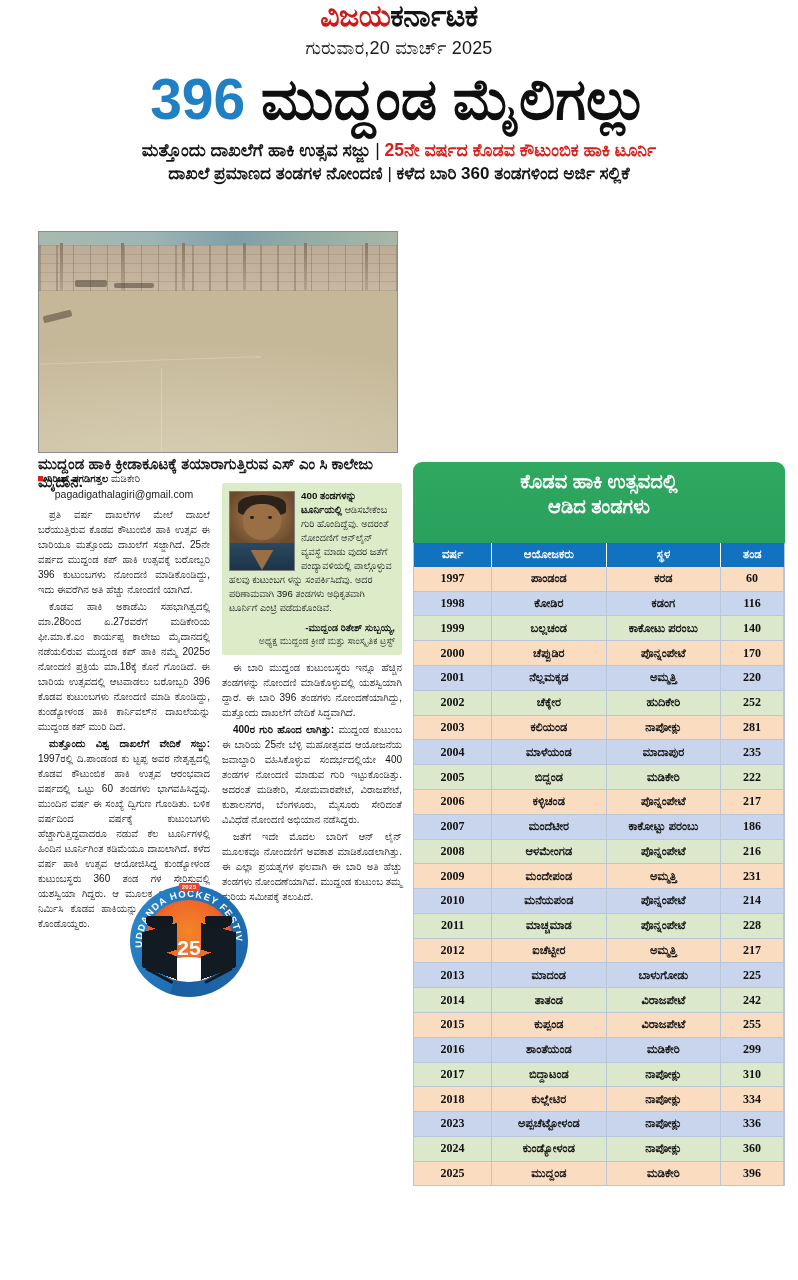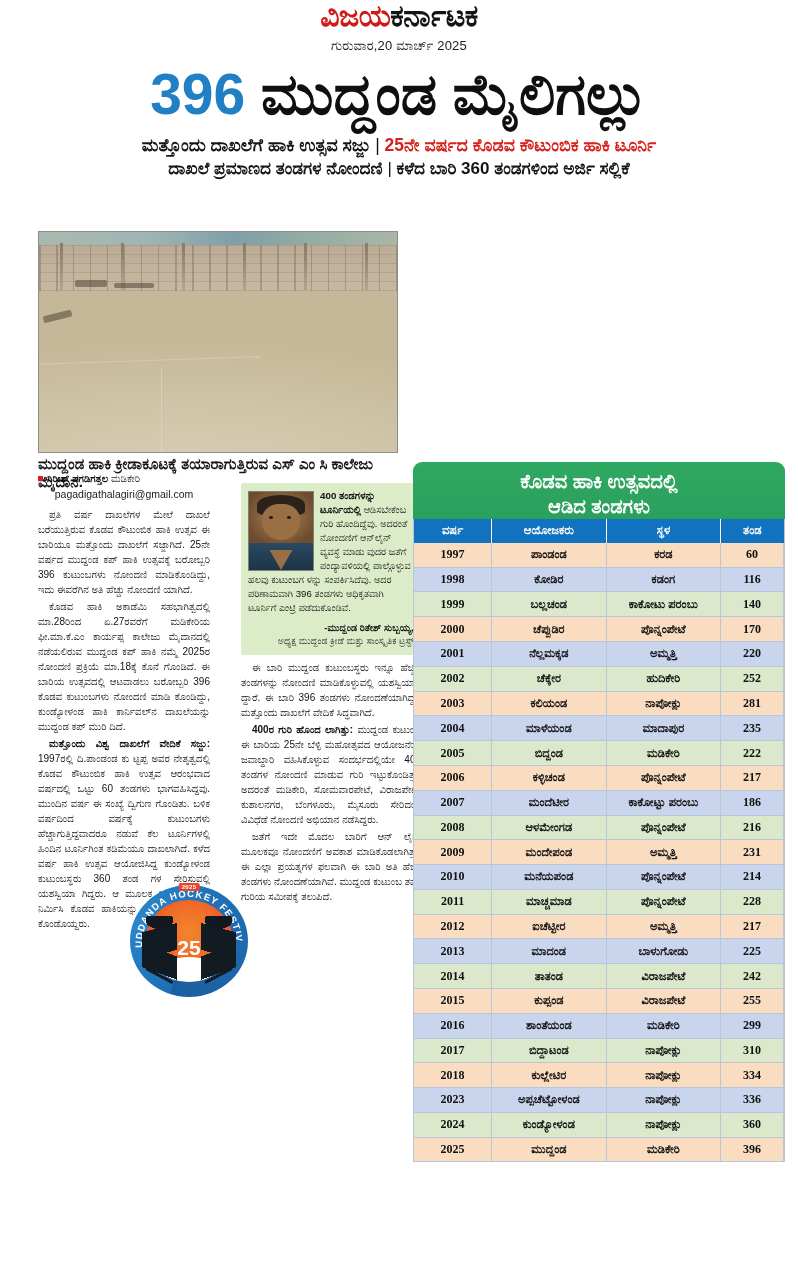--- a/index.html
+++ b/index.html
@@ -9,21 +9,21 @@
     font-family: "Liberation Sans", "DejaVu Sans", sans-serif;
     overflow: hidden;
   }
   .page { position: relative; width: 798px; height: 1280px; background: #fff; }
 
   
   .masthead { text-align: center; }
   .mast-title { font-size: 30px; font-weight: bold; letter-spacing: -0.5px; line-height: 1.05; }
   .mast-red { color: #cf1a18; }
   .mast-black { color: #141414; }
-  .mast-date { font-size: 13px; color: #1a1a1a; margin-top: 6px; letter-spacing: 0.2px; }
+  .mast-date { font-size: 18px; color: #1a1a1a; margin-top: 6px; letter-spacing: 0.2px; }
 
   
   .headline {
     text-align: center; margin-top: 12px;
     font-size: 57px; font-weight: bold; line-height: 1.0;
     color: #0f0f0f; white-space: nowrap;
   }
   .hl-num { color: #2180c4; }
   .subhead { text-align: center; margin-top: 10px; }
   .subhead-line { font-size: 17.5px; font-weight: bold; line-height: 1.42; white-space: nowrap; }
@@ -75,21 +75,21 @@
   .byline { font-size: 10px; font-weight: bold; color: #111; margin-bottom: 1px; }
   .byline .bsq { display:inline-block; width:5px; height:5px; background:#d8211c; margin-right:4px; vertical-align: 1.5px; }
   .byline .place { font-weight: normal; }
   .email { font-size: 10.5px; color: #1b1b1b; text-align: center; margin-bottom: 4px; }
   .para { text-align: justify; text-indent: 11px; margin-bottom: 2px; }
   .para.nojust { text-align: justify; }
   .boldlead { font-weight: bold; }
 
   
   .col-mid {
-    position: absolute; left: 241px; top: 483px; width: 180px;
+    position: absolute; left: 222px; top: 483px; width: 180px;
     font-size: 10px; line-height: 1.5; color: #111;
   }
   .quotebox {
     background: #dcecc8; border-radius: 2px; padding: 6px 7px 8px 7px;
     font-size: 9.6px; line-height: 1.45; color: #101010;
   }
   .qb-lead { font-weight: bold; font-size: 9.8px; }
   .portrait {
     float: left; width: 66px; height: 80px; margin: 2px 6px 2px 0;
     border: 1px solid #7d7d7d;
@@ -149,21 +149,21 @@
   }
   .stick { position:absolute; height:2.5px; background:#131b22; border-radius:2px; }
 
   
   .panel { position: absolute; left: 413px; top: 462px; width: 372px; }
   .panel-head {
     background: linear-gradient(to bottom, #2fa860, #2aa05d);
     border-radius: 9px 9px 0 0;
     color: #ffffff; text-align: center;
     font-size: 19.5px; font-weight: bold; line-height: 1.28;
-    padding: 7px 8px 0 8px;
+    padding: 7px 8px 24px 8px;
   }
   table.t { width: 100%; border-collapse: collapse; table-layout: fixed; }
   table.t th {
     background: #1172c0; color: #ffffff;
     font-size: 11.5px; font-weight: bold;
     padding: 5px 2px 6px 2px; text-align: center;
     border-right: 1px solid #ffffff;
   }
   table.t th:last-child { border-right: none; }
   table.t td {

